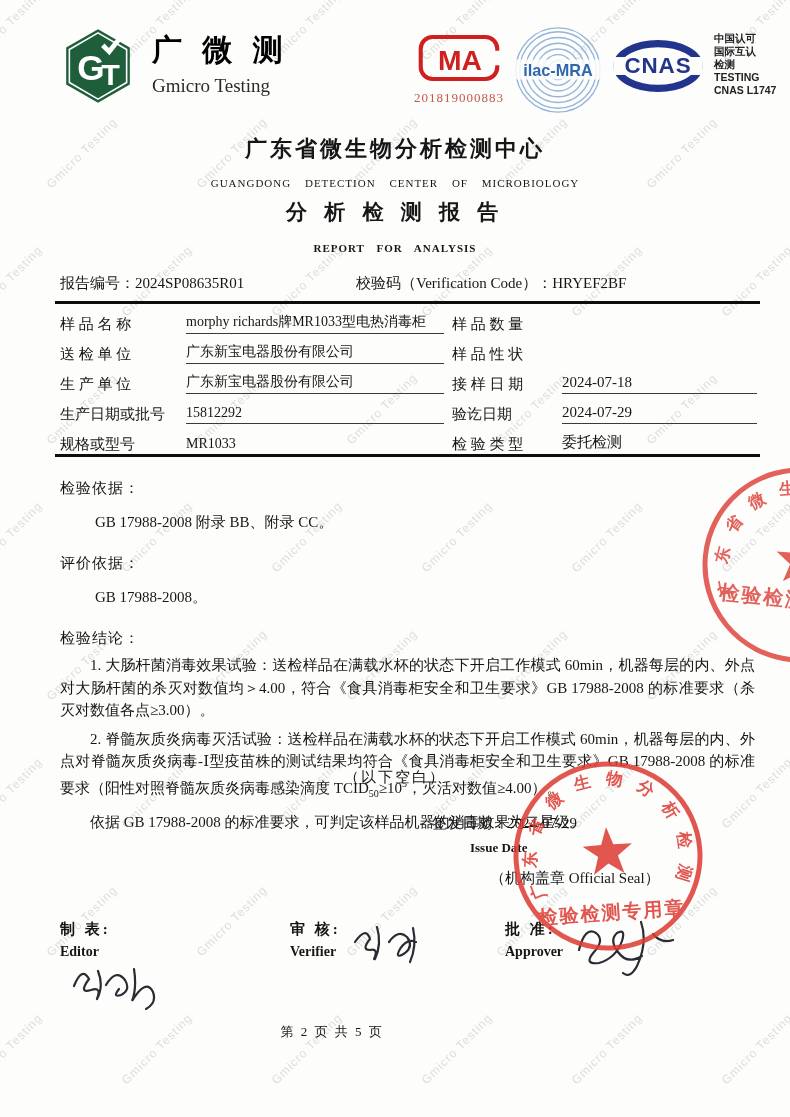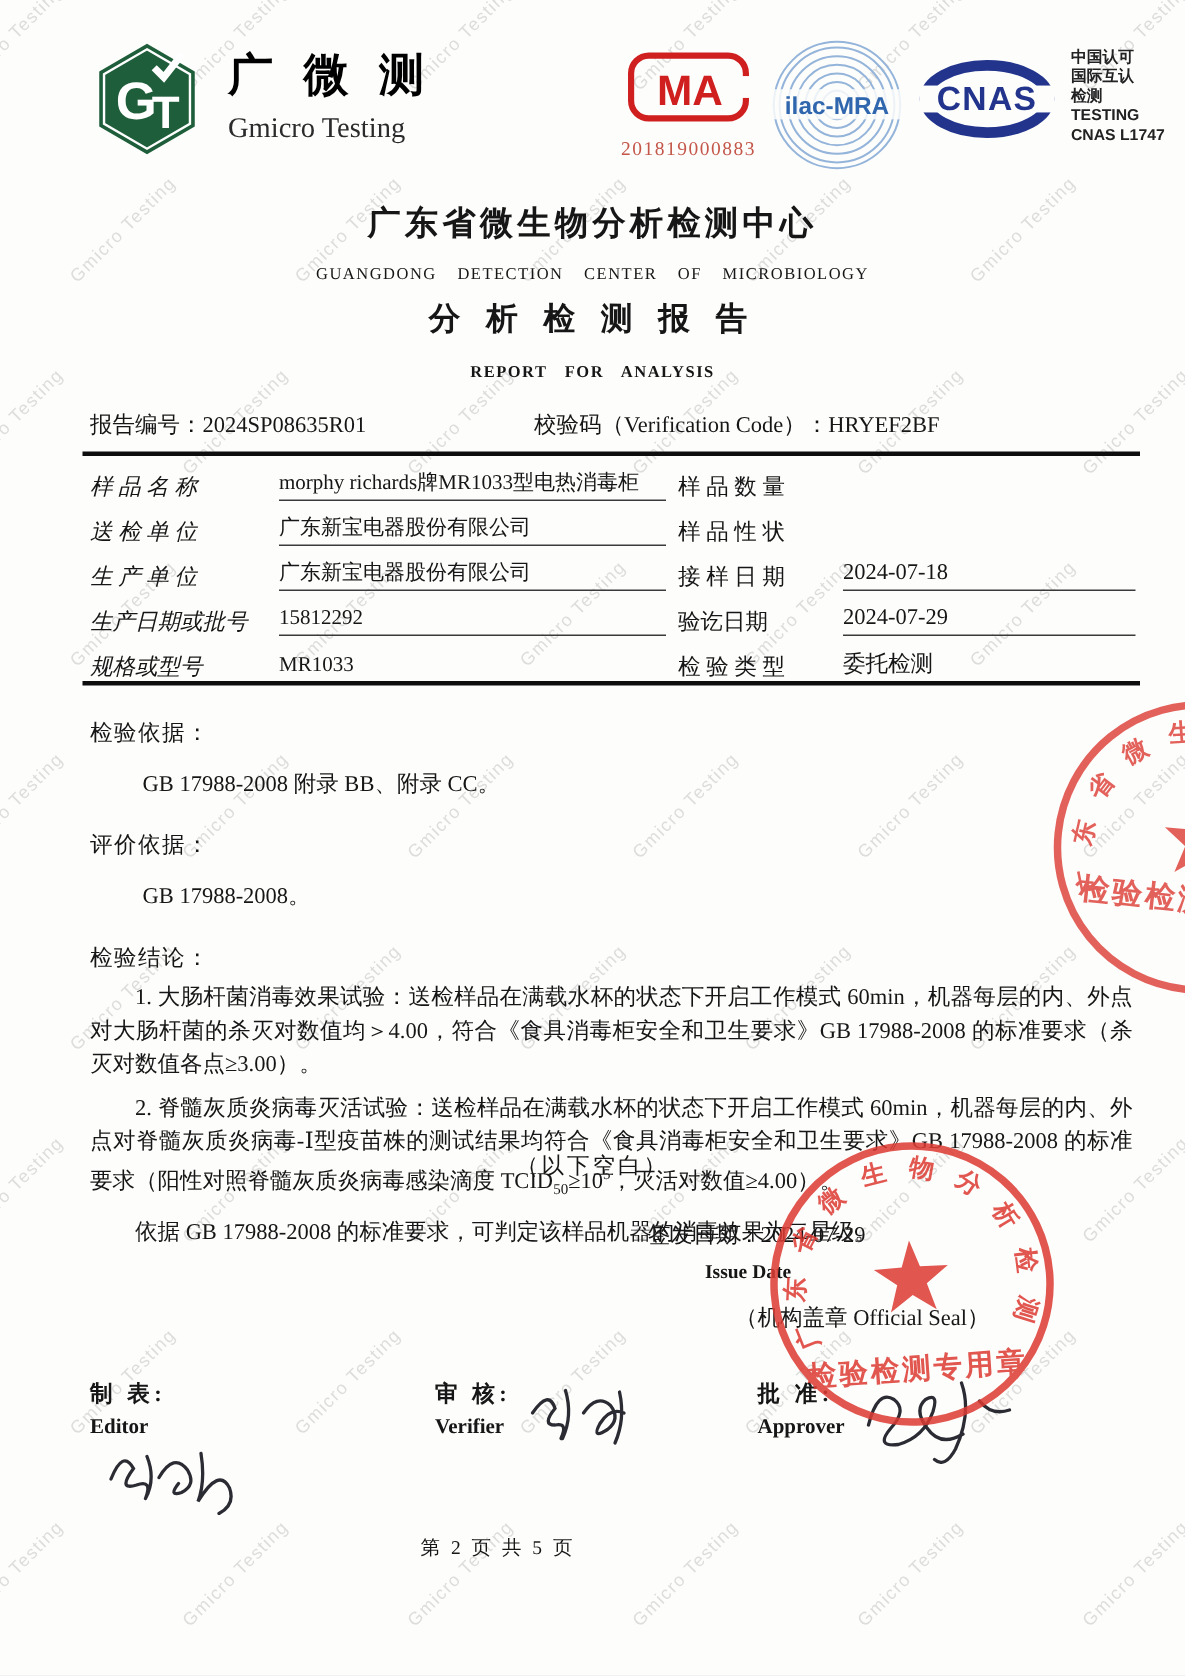--- a/index.html
+++ b/index.html
@@ -30,21 +30,21 @@
   .t-en{font-size:11px;font-weight:normal;letter-spacing:1px;word-spacing:10px;margin-top:13px;}
   .t-rep{font-size:21px;font-weight:bold;letter-spacing:6px;margin-top:9px;}
   .t-rep-en{font-size:11px;font-weight:bold;letter-spacing:1px;word-spacing:8px;margin-top:16px;}
   
   .meta-row{display:flex;margin:20px 35px 0 60px;font-size:15px;}
   .meta-left{width:296px;}
   .rule-thick{border:0;border-top:3px solid #0d0d0d;margin:8px 30px 0 55px;}
   
   .info-table{margin:0 33px 0 60px;}
   .info-row{display:flex;align-items:flex-end;height:30px;font-size:15px;}
-  .c-l1{width:126px;letter-spacing:0;font-style:italic;}
+  .c-l1{width:126px;letter-spacing:0;}
   .c-v1{width:258px;border-bottom:1px solid #3a3a3a;font-size:14px;white-space:nowrap;padding-bottom:2px;}
   .c-l2{width:110px;padding-left:8px;}
   .c-v2{flex:1;border-bottom:1px solid #3a3a3a;padding-bottom:2px;}
   .info-row.last .c-v1,.info-row.last .c-v2{border-bottom:none;}
   
   .sect{margin:0 35px 0 60px;font-size:15px;}
   .sect-head{font-weight:bold;letter-spacing:1px;margin-top:22px;font-weight:normal;}
   .sect-body{margin-top:15px;padding-left:35px;}
   .concl p{margin:6px 0 0;line-height:22.5px;text-align:justify;text-indent:2em;}
   .concl sub{font-size:10px;}

